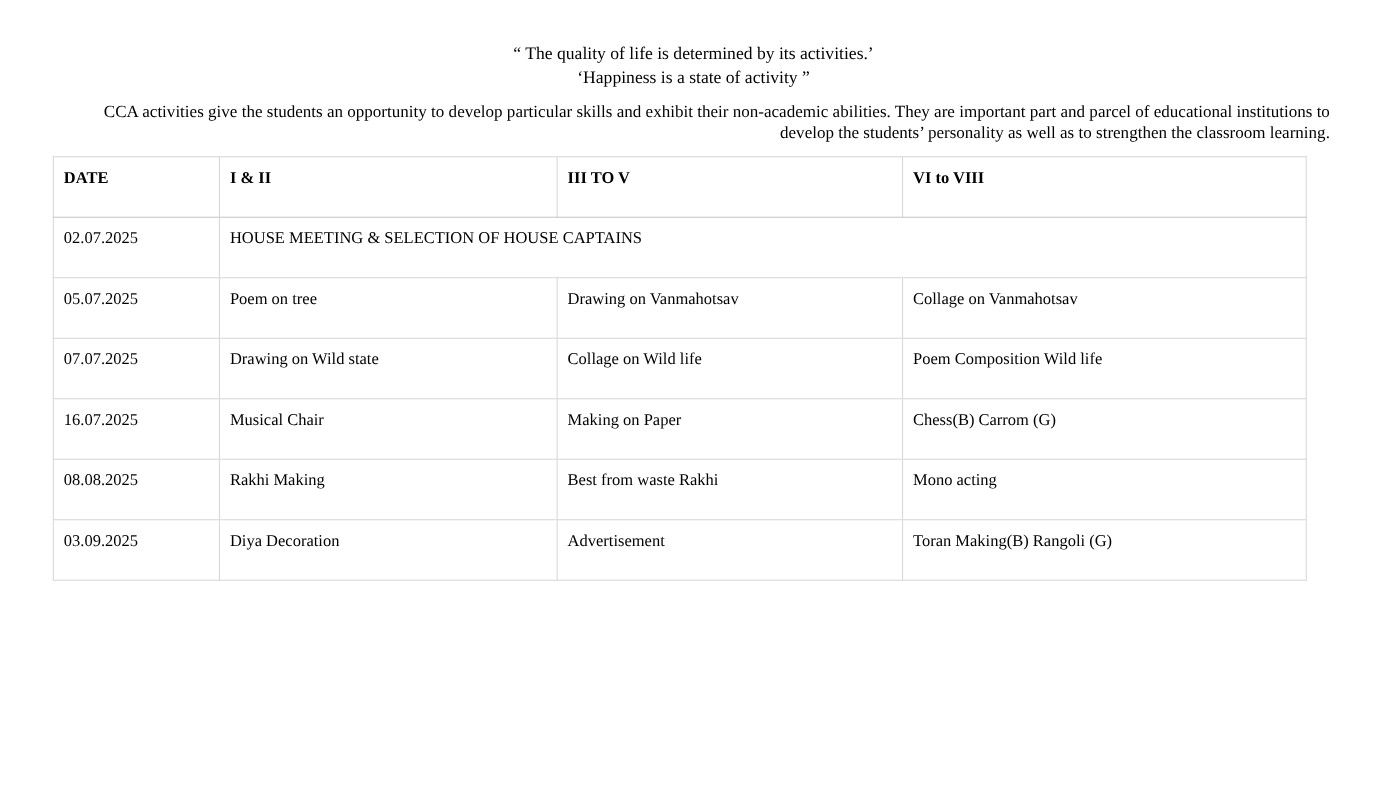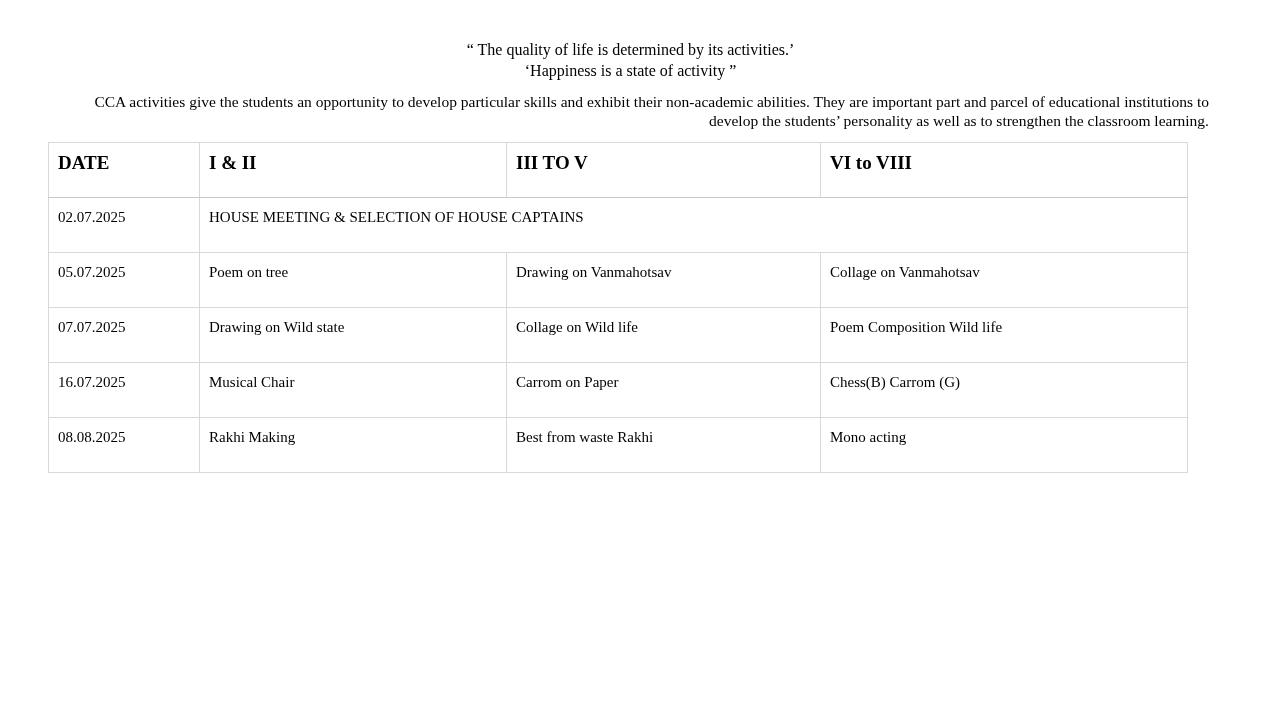--- a/index.html
+++ b/index.html
@@ -58,21 +58,21 @@
     text-align: left;
     box-sizing: border-box;
     height: 55px;
     padding: 10px 8px 8px 9px;
     font-size: 15px;
     line-height: 19px;
     background: #ffffff;
   }
   table.schedule th {
     font-weight: bold;
-    font-size: 19px;
+    font-size: 15px;
     border-bottom-color: #c9c9c9;
   }
 </style>
 </head>
 <body>
 
 <div class="page">
 
   <div class="quote">
     <div>“ The quality of life is determined by its activities.’</div>
@@ -110,25 +110,31 @@
         </tr>
         <tr>
           <td>07.07.2025</td>
           <td>Drawing on Wild state</td>
           <td>Collage on Wild life</td>
           <td>Poem Composition Wild life</td>
         </tr>
         <tr>
           <td>16.07.2025</td>
           <td>Musical Chair</td>
-          <td>Carrom on Paper</td>
+          <td>Making on Paper</td>
           <td>Chess(B) Carrom (G)</td>
         </tr>
         <tr>
           <td>08.08.2025</td>
           <td>Rakhi Making</td>
           <td>Best from waste Rakhi</td>
           <td>Mono acting</td>
         </tr>
+        <tr>
+          <td>03.09.2025</td>
+          <td>Diya Decoration</td>
+          <td>Advertisement</td>
+          <td>Toran Making(B) Rangoli (G)</td>
+        </tr>
       </tbody>
     </table>
 
 </div>
 
 </body></html>

